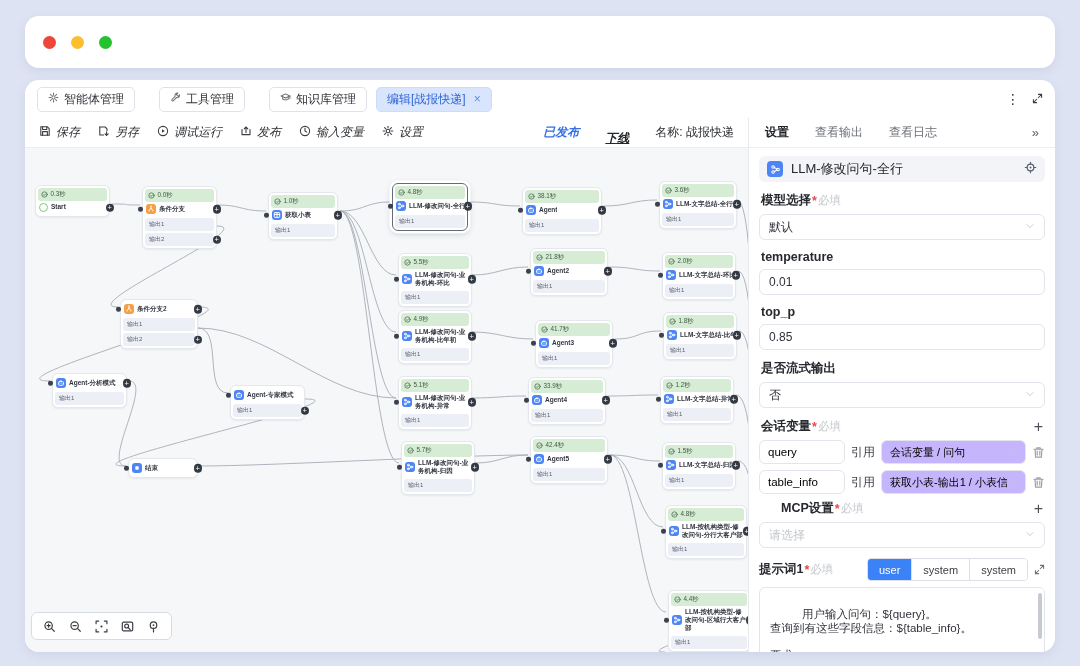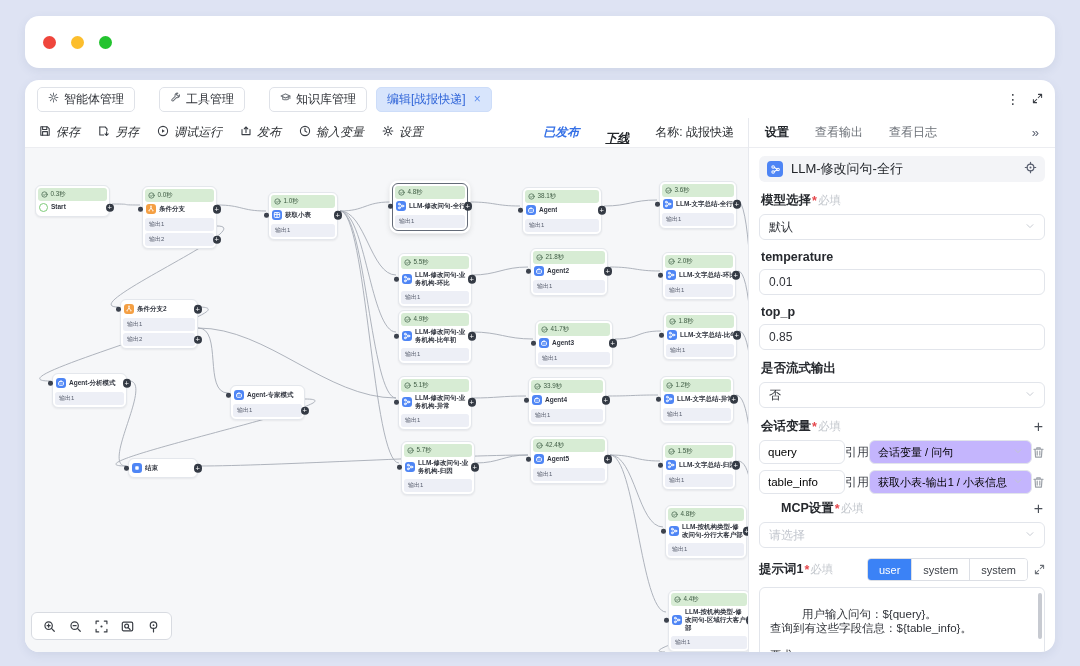--- a/index.html
+++ b/index.html
@@ -72,21 +72,21 @@
   .nheader .t { flex:1; font-size:13px; color:#23262b; }
   .nheader .loc { color:#5a6070; }
   .flabel { margin:10px 2px 5px; font-size:12.5px; color:#26292e; font-weight:700; display:flex; align-items:center; }
   .star { color:#e5484d; margin:0 1px; }
   .req { color:#c3c7cd; font-weight:400; font-size:11.5px; }
   .plusbtn { margin-left:auto; font-weight:400; font-size:16px; color:#4b5058; line-height:1; }
   .fselect,.finput { height:26px; border:1px solid #e2e5eb; border-radius:6px; background:#fff;
     display:flex; align-items:center; padding:0 9px; color:#2f3238; }
   .chev { margin-left:auto; color:#c2c6ce; }
   .placeholder { color:#c2c6ce; }
-  .varrow { display:flex; align-items:center; margin-bottom:6px; }
+  .varrow { display:flex; align-items:center; gap:6px; margin-bottom:6px; }
   .varname { width:86px; height:24px; border:1px solid #e2e5eb; border-radius:6px; background:#fff;
     display:flex; align-items:center; padding:0 8px; font-size:11.5px; }
   .ref { color:#3a3e45; }
   .varsel { flex:1; height:24px; border:1px solid #e2e5eb; border-radius:6px; background:#c4b5fd;
     display:flex; align-items:center; padding:0 8px; font-size:11px; min-width:0; }
   .varsel span.v { white-space:nowrap; overflow:hidden; }
   .trash { color:#9ba0a8; display:flex; }
   .prompt-head { display:flex; align-items:center; margin-top:10px; }
   .plabel { font-size:12.5px; color:#26292e; font-weight:700; display:flex; align-items:center; }
   .seg { display:flex; border:1px solid #dcdfe5; border-radius:4px; overflow:hidden; margin-left:auto; }

